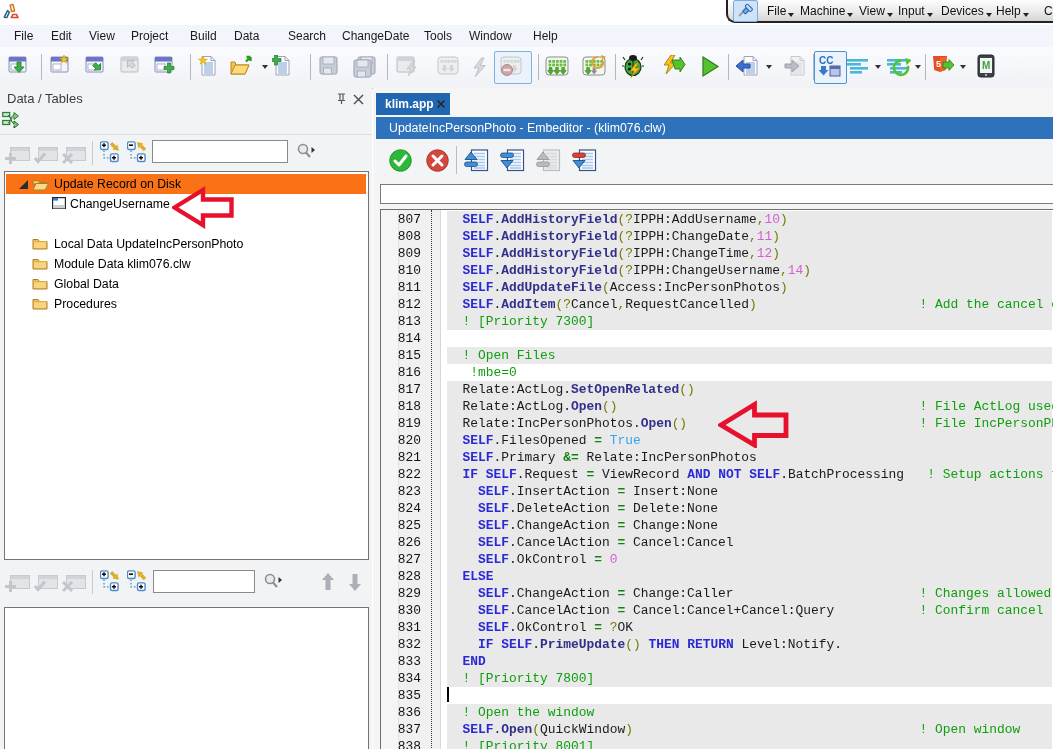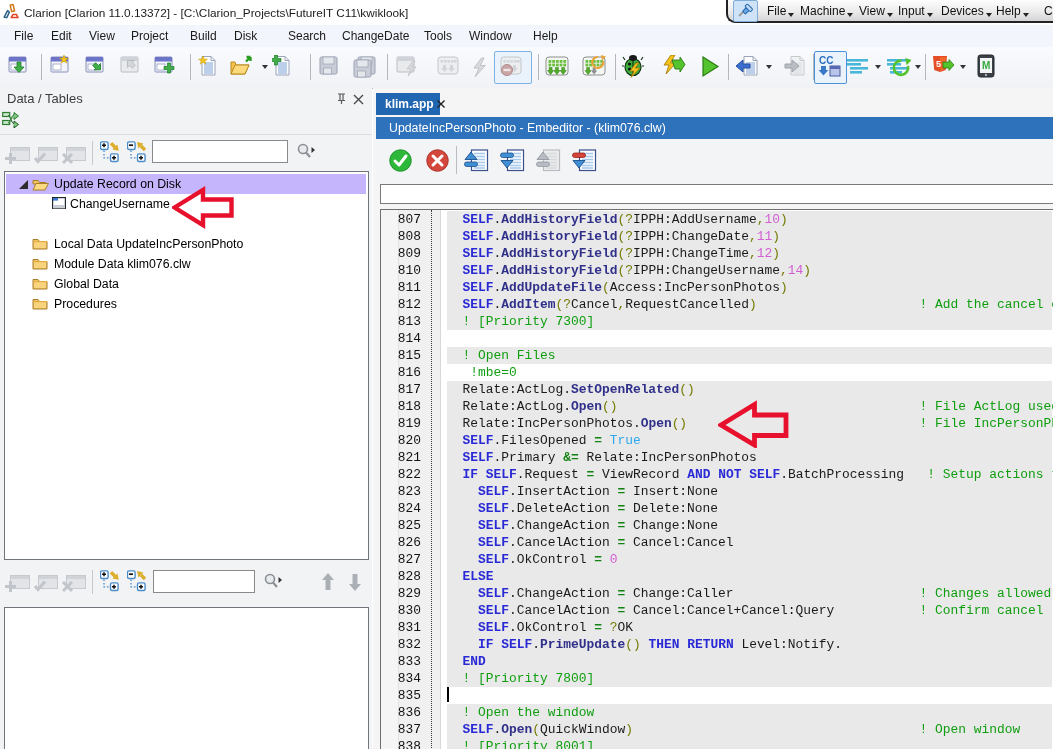--- a/index.html
+++ b/index.html
@@ -16,25 +16,25 @@
 .mi{position:absolute;top:4px;font-size:12px;color:#1a1a1a;}
 .toolbar{position:absolute;left:0;top:47px;width:1053px;height:41px;background:linear-gradient(#fafbfe,#f0f2f6);border-bottom:1px solid #b8bcc2;}
 .tsep{position:absolute;top:7px;width:1px;height:26px;background:#b4b8be;}
 .ticon{position:absolute;top:8px;}
 .lp{position:absolute;left:0;top:88px;width:372px;height:661px;background:#f2f3f5;}
 .lph{position:absolute;left:7px;top:3px;font-size:13px;color:#3c3c3c;}
 .lpsep{position:absolute;left:0;top:46px;width:372px;height:1px;background:#dcdee1;}
 .sbox{position:absolute;background:#fff;border:1px solid #8a8a8a;}
 .treebox{position:absolute;left:4px;top:83px;width:363px;height:387px;background:#fff;border:1px solid #70757b;}
 .trow{position:absolute;left:1px;width:360px;height:20px;font-size:12.3px;color:#000;}
-.trsel{background:#c4b5fd;}
+.trsel{background:#f97316;}
 .tlabel{position:absolute;top:3px;}
 .box2{position:absolute;left:4px;top:519px;width:363px;height:143px;background:#fff;border:1px solid #70757b;}
 .rp{position:absolute;left:373px;top:88px;width:680px;height:661px;background:#f5f5f6;}
-.tab{position:absolute;left:3px;top:5px;width:64px;height:22px;background:#2166b0;color:#fff;font-weight:bold;font-size:12px;}
+.tab{position:absolute;left:3px;top:5px;width:74px;height:22px;background:#2166b0;color:#fff;font-weight:bold;font-size:12px;}
 .bluehdr{position:absolute;left:3px;top:29px;width:680px;height:22px;background:#2e72bc;color:#fff;font-size:12.3px;}
 .etb{position:absolute;left:3px;top:51px;width:680px;height:44px;background:#f2f4f6;}
 .einput{position:absolute;left:7px;top:96px;width:680px;height:18px;background:#fff;border:1px solid #7a7a7a;}
 .ed{position:absolute;left:7px;top:121px;width:673px;height:540px;border-left:1px solid #6e6e6e;border-top:1px solid #6e6e6e;background:#fff;overflow:hidden;}
 .gutA{position:absolute;left:0;top:0;width:17px;height:540px;background:#f5f5f5;border-right:1px solid #e2e2e2;}
 .gutB{position:absolute;left:18px;top:0;width:32px;height:540px;background:#f0f0f0;border-right:1px dotted #3a3a3a;}
 .gutC{position:absolute;left:51px;top:0;width:8px;height:540px;background:#f0f0f0;border-right:1px solid #d8d8d8;}
 .lnum{position:absolute;left:0;top:1px;width:40px;font-family:"Liberation Mono",monospace;font-size:12.9px;line-height:17px;color:#141414;text-align:right;white-space:pre;}
 .code{position:absolute;left:66px;top:1px;width:605px;font-family:"Liberation Mono",monospace;font-size:12.9167px;line-height:17px;color:#1a1a1a;white-space:pre;}
 .cl{height:17px;background:#e9e9e9;}
@@ -49,21 +49,20 @@
 .caret{display:inline-block;border-left:3.5px solid transparent;border-right:3.5px solid transparent;border-top:4px solid #333;}
 </style></head>
 <body>
 <div class="scr">
   <div class="titlebar">
     <svg class="abs" style="left:2px;top:3px" width="17" height="16" viewBox="0 0 17 16">
       <path d="M2.2 14.2 L5.6 7.6 L7.4 9.2 L4.8 14.6 Z" fill="none" stroke="#2e6387" stroke-width="1.5" stroke-linejoin="round"></path>
       <path d="M8.2 2.2 L11 1.4 L12.6 8 L9.6 8.6 Z" fill="none" stroke="#d07818" stroke-width="1.5" stroke-linejoin="round"></path>
       <path d="M9.2 14.6 L11 11.4 L14.4 11.4 L16 14.6 Z" fill="none" stroke="#e04428" stroke-width="1.5" stroke-linejoin="round"></path>
     </svg>
-    <div class="titletext">Clarion [Clarion 11.0.13372] - [C:\Clarion_Projects\FutureIT C11\kwiklook]</div>
   </div>
   <div class="vboxdark"></div>
   <div class="vboxbar"></div>
   <div class="pinbtn">
     <svg width="23" height="20" viewBox="0 0 23 20">
       <line x1="5" y1="15" x2="9" y2="11" stroke="#9a9a9a" stroke-width="1.8"></line>
       <g transform="rotate(-45 12.5 8.5)">
         <rect x="8.5" y="7" width="6" height="4" rx="0.5" fill="#6aaae4" stroke="#1f5fa8" stroke-width="1"></rect>
         <rect x="13.5" y="5" width="3.6" height="8" rx="1.4" fill="#b8d8f6" stroke="#1f5fa8" stroke-width="1"></rect>
       </g>
@@ -75,21 +74,21 @@
   <span class="vbi" style="left:898px">Input</span>
   <span class="vbi" style="left:941px">Devices</span>
   <span class="vbi" style="left:996px">Help</span>
   <span class="vbi" style="left:1044px">Cl</span>
   <div class="menubar">
     <span class="mi" style="left:14px">File</span>
     <span class="mi" style="left:51px">Edit</span>
     <span class="mi" style="left:89px">View</span>
     <span class="mi" style="left:131px">Project</span>
     <span class="mi" style="left:190px">Build</span>
-    <span class="mi" style="left:234px">Disk</span>
+    <span class="mi" style="left:234px">Data</span>
     <span class="mi" style="left:288px">Search</span>
     <span class="mi" style="left:342px">ChangeDate</span>
     <span class="mi" style="left:424px">Tools</span>
     <span class="mi" style="left:469px">Window</span>
     <span class="mi" style="left:533px">Help</span>
   </div>
   <div class="toolbar">
       <svg class="ticon" style="left:8px;top:8px" width="24" height="24" viewBox="0 0 24 24">
         <rect x="1" y="2" width="17" height="15" rx="1" fill="#f2f4fa" stroke="#8890b8"></rect>
         <rect x="1" y="2" width="17" height="4.5" fill="#6b74c8"></rect>

